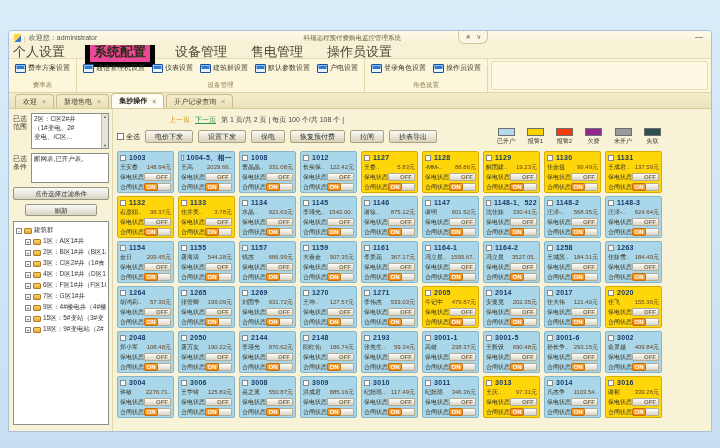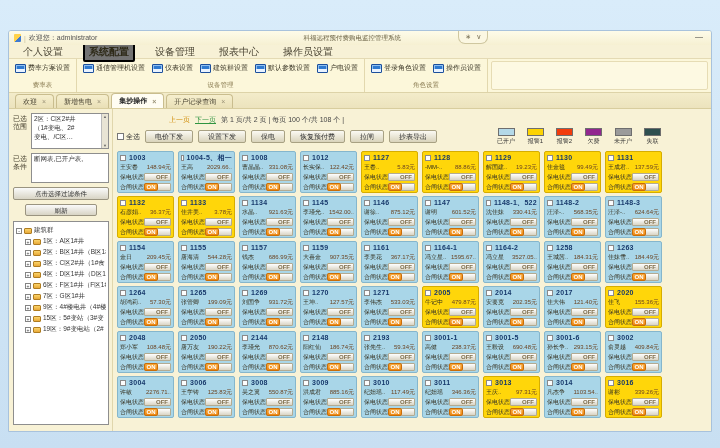--- a/index.html
+++ b/index.html
@@ -15,24 +15,24 @@
   .app-ico { width:7px; height:8px; margin:0 3px 0 5px; background:linear-gradient(135deg,#ffd24a 0 55%,#3f7ad0 55%); border-radius:1px; }
   .tb-sep { color:#c9c29e; margin-right:3px; }
   .win-title { position:absolute; left:50%; transform:translateX(-58%); color:#6b6345; font-size:6.5px; white-space:nowrap; }
   .pill { position:absolute; left:64%; top:0; height:13px; padding:0 6px; display:flex; align-items:center; gap:5px;
           background:#fbf7e2; border:1px solid #cfc7a0; border-top:none; border-radius:0 0 7px 7px; color:#7a7257; font-size:7px; }
   .pill .pg::before { content:"∗"; } .pill .pg2::before { content:"∨"; }
   .min-btn { position:absolute; right:6px; top:1px; width:12px; height:10px; text-align:center; color:#333; font-size:8px; }
   .min-btn::before { content:"—"; }
 
   
-  .menubar { height:14px; display:flex; align-items:center; gap:16px; padding-left:10px; font-size:10px; color:#4a4433;
+  .menubar { height:14px; display:flex; align-items:center; gap:16px; font-size:13px; color:#4a4433;
              background:#f7f1d6; border-bottom:1px solid #e4dab4; }
   .menu-item { padding:1px 4px; border-radius:2px; cursor:default; }
-  .menu-item.active { font-weight:bold; background:#737373; border:2px solid #000000; color:#2e2a18;text-align:center; }
+  .menu-item.active { font-weight:bold; background:#ec4899; border:5px solid #000000; color:#2e2a18;text-align:center; }
 
   
   .ribbon { height:34px; display:flex; background:#fcf7da; border-bottom:1px solid #ddd3a8; }
   .rgroup { display:flex; flex-direction:column; justify-content:space-between; padding:3px 4px 1px 4px; border-right:1px solid #e2d8ae; }
   .rbtns { display:flex; gap:3px; }
   .rbtn { display:flex; align-items:center; gap:2px; font-size:7px; color:#3c3828; padding:1px 2px; }
   .mon-icon { width:11px; height:9px; background:#2f7ad0; border:1px solid #1c4f9c; border-radius:1px;
               box-shadow:inset 0 -3px 0 #e8f2ff, inset 0 0 0 1px #8fc0f0; }
   .rgroup-label { text-align:center; font-size:6.5px; color:#8a7c52; padding-bottom:1px; }
   .rfill { flex:1; margin:2px 3px; background:#fdf9e2; border:1px solid #e6dcb4; border-radius:2px; }
@@ -119,21 +119,21 @@
     </div>
 
     <div class="menubar">
 
         <span class="menu-item">个人设置</span>
 
         <span class="menu-item active">系统配置</span>
 
         <span class="menu-item">设备管理</span>
 
-        <span class="menu-item">报表中心</span>
+        <span class="menu-item">售电管理</span>
 
         <span class="menu-item">操作员设置</span>
 
     </div>
 
     <div class="ribbon">
       <div class="rgroup">
         <div class="rbtns">
 
             <span class="rbtn">

